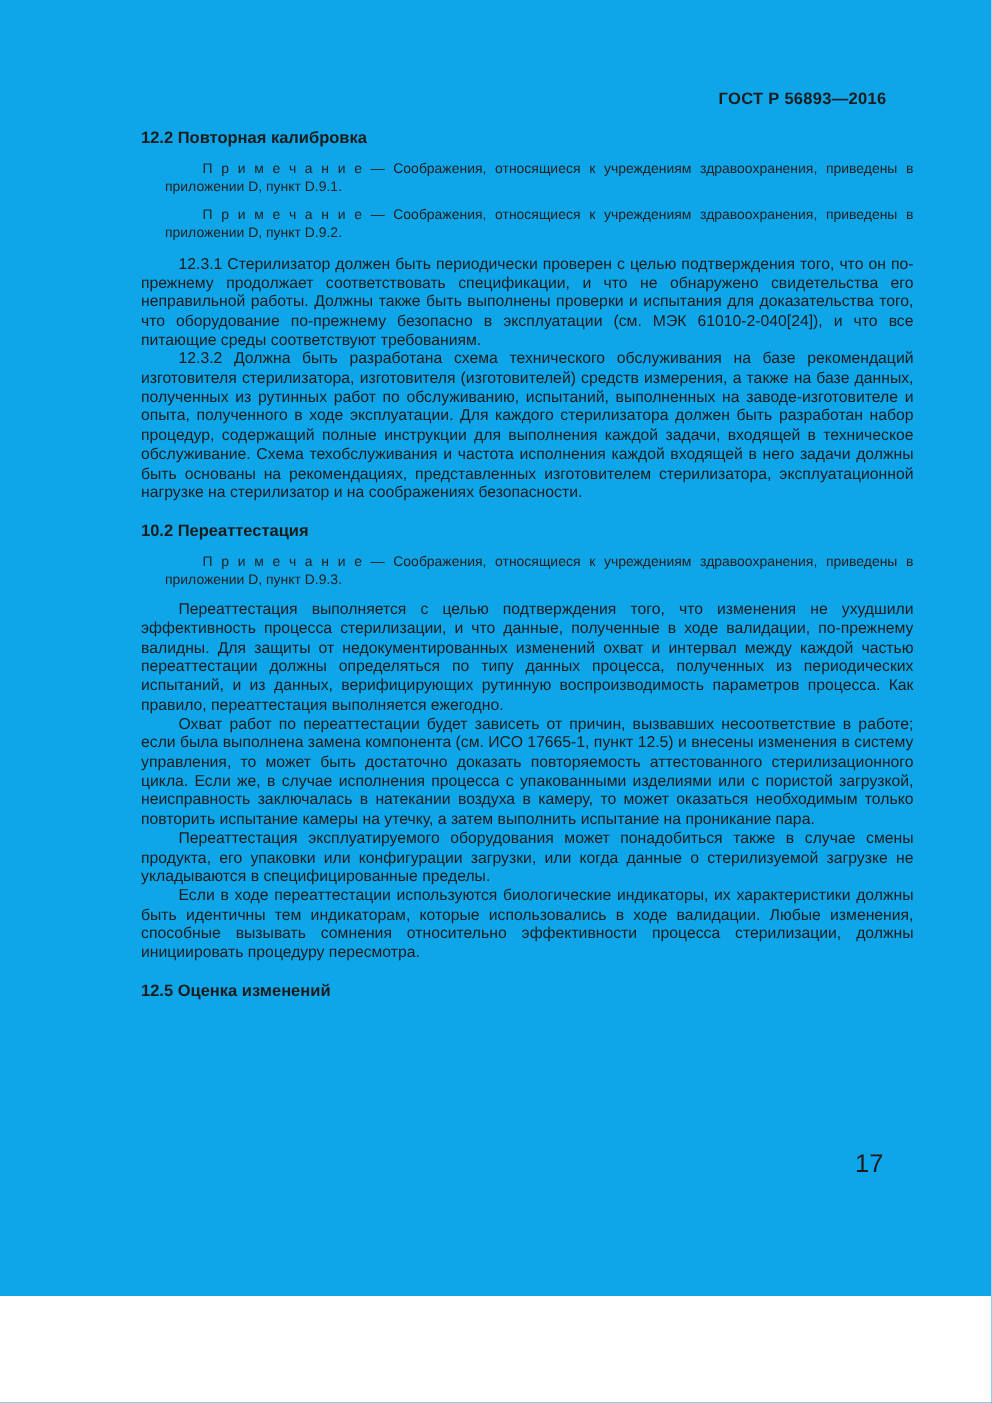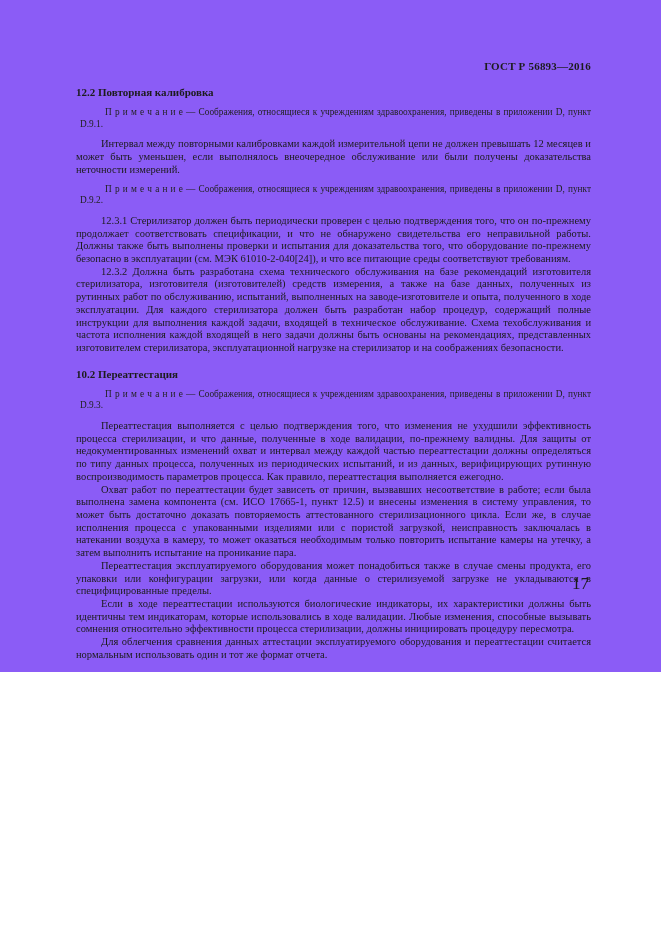--- a/index.html
+++ b/index.html
@@ -3,38 +3,38 @@
 <meta charset="utf-8">
 <style>
   html, body {
     margin: 0;
     padding: 0;
     background: #ffffff;
   }
   .page {
     position: relative;
     width: 661px;
-    height: 672px;
-    background: #8b5cf6;
-    font-family: Liberation Serif, serif;
+    height: 864px;
+    background: #0ea5e9;
+    font-family: Liberation Sans, sans-serif;
     color: #1c1c1c;
     overflow: hidden;
   }
   .doc-header {
     position: absolute;
     top: 60px;
     right: 70px;
     font-size: 11px;
     font-weight: bold;
     letter-spacing: 0.2px;
   }
   .content {
     position: absolute;
     top: 86px;
-    left: 76px;
+    left: 94px;
     width: 515px;
   }
   .heading {
     font-size: 11px;
     font-weight: bold;
     margin: 13px 0 9px 0;
   }
   .heading.first {
     margin-top: 0;
   }
@@ -43,21 +43,21 @@
     line-height: 1.21;
     text-align: justify;
     text-indent: 25px;
     margin: 0;
   }
   .note {
     font-size: 9.3px;
     line-height: 1.26;
     text-align: justify;
     text-indent: 25px;
-    margin: 7px 0 8px 4px;
+    margin: 7px 0 8px 16px;
     color: #222222;
   }
   .page-number {
     position: absolute;
     bottom: 78px;
     right: 72px;
     font-size: 17px;
   }
 </style>
 </head>
@@ -66,21 +66,20 @@
 <div class="page">
 
   <div class="doc-header">ГОСТ Р 56893—2016</div>
 
   <div class="content">
 
     <h2 class="heading first">12.2 Повторная калибровка</h2>
 
     <p class="note">П р и м е ч а н и е — Соображения, относящиеся  к учреждениям здравоохранения, приведены в приложении D, пункт  D.9.1.</p>
 
-    <p class="para">Интервал между повторными калибровками каждой измерительной цепи не должен превышать 12 месяцев и может быть уменьшен, если выполнялось внеочередное обслуживание или были получены доказательства неточности измерений.</p>
 
 
     <p class="note">П р и м е ч а н и е — Соображения, относящиеся  к учреждениям здравоохранения, приведены в приложении D, пункт  D.9.2.</p>
 
     <p class="para">12.3.1 Стерилизатор должен быть периодически проверен с целью подтверждения того, что он по-прежнему  продолжает соответствовать спецификации, и что не обнаружено свидетельства его неправильной работы. Должны также быть выполнены проверки и испытания для доказательства того, что оборудование по-прежнему безопасно в эксплуатации (см. МЭК 61010-2-040[24]), и что все питающие среды соответствуют требованиям.</p>
 
     <p class="para">12.3.2 Должна быть разработана схема технического обслуживания на базе рекомендаций изготовителя стерилизатора, изготовителя (изготовителей) средств измерения, а также на базе данных, полученных из рутинных работ по обслуживанию, испытаний, выполненных на заводе-изготовителе и опыта, полученного в ходе эксплуатации. Для каждого стерилизатора должен быть разработан набор процедур, содержащий полные инструкции для выполнения каждой задачи, входящей в техническое обслуживание. Схема техобслуживания и частота  исполнения каждой входящей в него задачи должны быть основаны на рекомендациях, представленных изготовителем стерилизатора, эксплуатационной нагрузке на стерилизатор и на соображениях безопасности.</p>
 
 
     <h2 class="heading">10.2  Переаттестация</h2>
@@ -88,21 +87,21 @@
     <p class="note">П р и м е ч а н и е —  Соображения, относящиеся  к учреждениям здравоохранения, приведены в приложении  D, пункт D.9.3.</p>
 
     <p class="para">Переаттестация выполняется с целью подтверждения того, что изменения не ухудшили эффективность процесса стерилизации, и что данные, полученные в ходе валидации, по-прежнему валидны. Для защиты от недокументированных изменений охват и интервал между каждой частью переаттестации должны определяться по типу данных процесса, полученных из периодических испытаний, и из данных, верифицирующих рутинную воспроизводимость параметров процесса.  Как правило, переаттестация выполняется ежегодно.</p>
 
     <p class="para">Охват работ по переаттестации будет зависеть от причин, вызвавших несоответствие в работе; если была выполнена замена компонента (см. ИСО 17665-1, пункт 12.5) и внесены изменения в систему управления, то может быть достаточно доказать повторяемость аттестованного стерилизационного цикла.  Если же, в случае исполнения процесса с упакованными  изделиями или с пористой загрузкой, неисправность заключалась в натекании воздуха в камеру, то может оказаться необходимым только повторить испытание камеры на утечку, а затем выполнить испытание на проникание пара.</p>
 
     <p class="para">Переаттестация    эксплуатируемого оборудования  может понадобиться также в случае смены продукта, его упаковки или конфигурации загрузки, или когда данные о стерилизуемой загрузке не укладываются в специфицированные пределы.</p>
 
     <p class="para">Если в ходе переаттестации используются биологические индикаторы, их характеристики должны быть идентичны тем индикаторам, которые использовались в ходе валидации. Любые изменения, способные вызывать сомнения относительно эффективности процесса стерилизации, должны инициировать процедуру пересмотра.</p>
 
-    <p class="para">Для облегчения сравнения данных аттестации эксплуатируемого оборудования и переаттестации считается нормальным использовать один и тот же формат отчета.</p>
 
+    <h2 class="heading">12.5 Оценка изменений</h2>
 
 
   </div>
 
   <div class="page-number">17</div>
 
 </div>
 
 </body></html>

